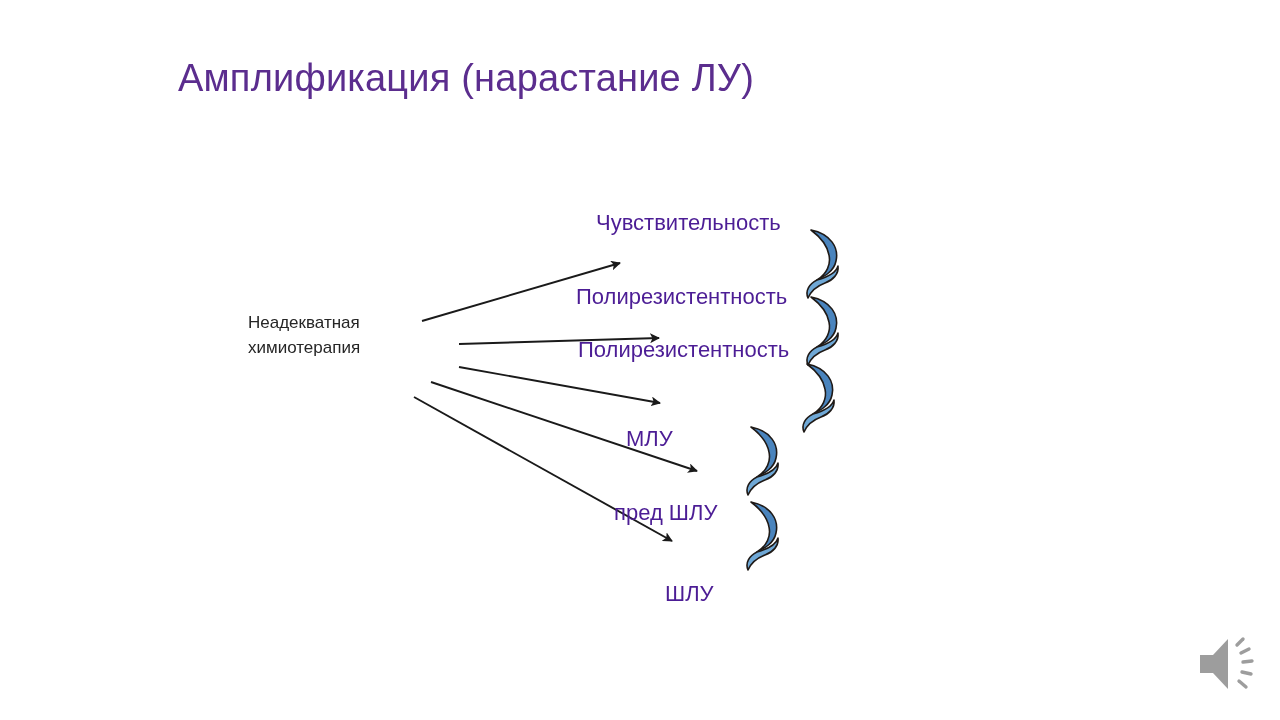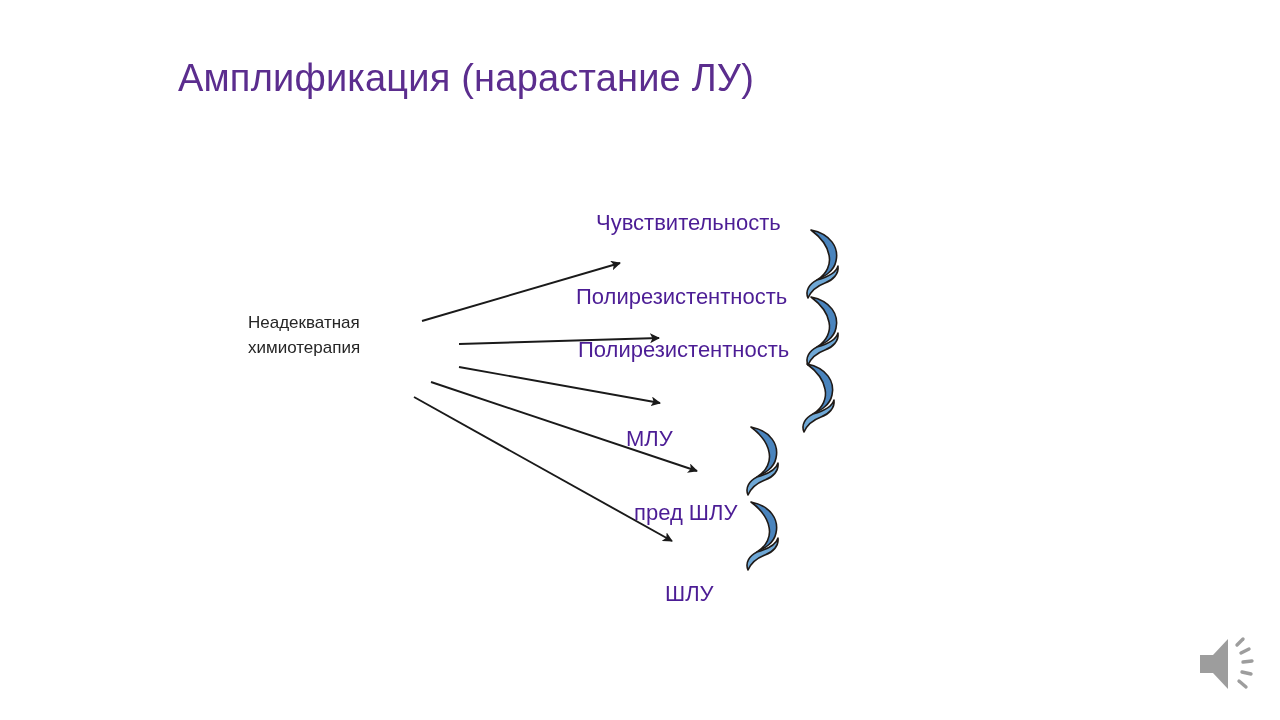--- a/index.html
+++ b/index.html
@@ -52,21 +52,21 @@
     color: #4c1d95;
     font-size: 22px;
     line-height: 20px;
     font-weight: 400;
     white-space: nowrap;
   }
   #label-sensitivity   { left: 596px; top: 213px; }
   #label-mono          { left: 576px; top: 287px; }
   #label-poly          { left: 578px; top: 340px; }
   #label-mlu           { left: 626px; top: 429px; }
-  #label-pre-xdr       { left: 634px; top: 503px; }
+  #label-pre-xdr       { left: 614px; top: 503px; }
   #label-xdr           { left: 665px; top: 584px; }
 
   
   #arrow-layer, #helix-layer {
     position: absolute;
     left: 0;
     top: 0;
     width: 1280px;
     height: 720px;
     pointer-events: none;

